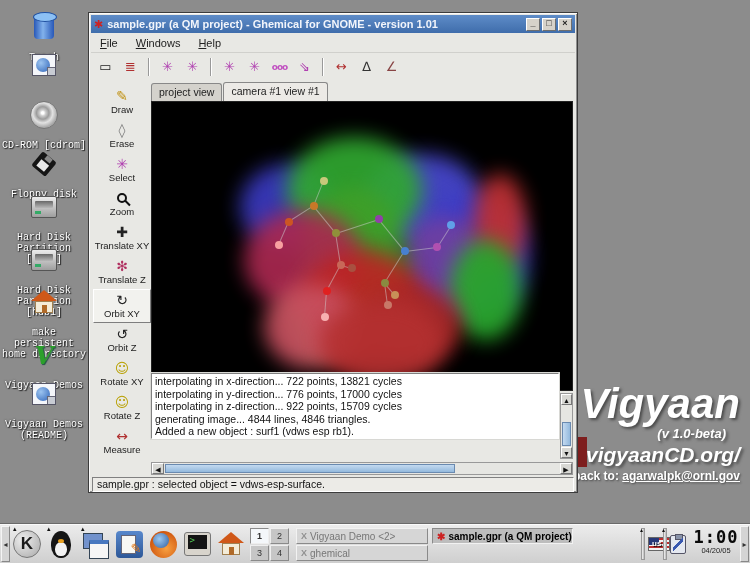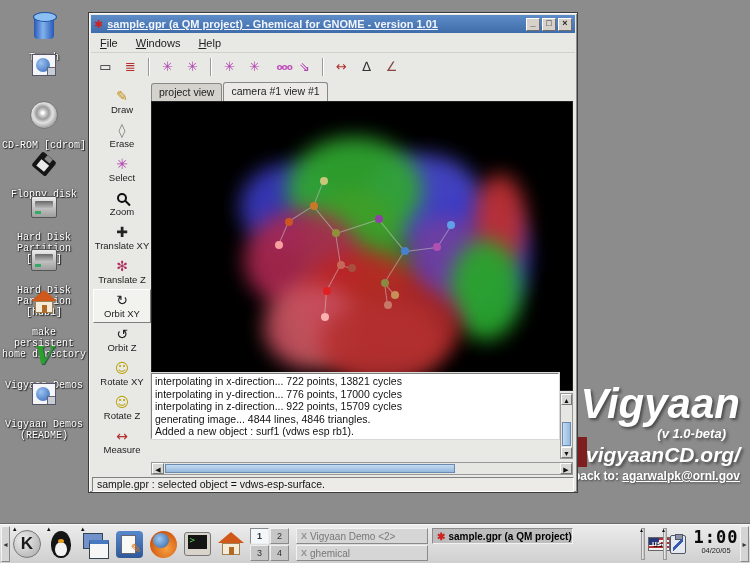--- a/index.html
+++ b/index.html
@@ -34,29 +34,29 @@
   .house-icon { width:26px; height:24px; position:relative; }
   .house-icon .roof { position:absolute; left:0; top:0; width:0; height:0; border-left:13px solid transparent; border-right:13px solid transparent; border-bottom:11px solid #d05818; }
   .house-icon .body { position:absolute; left:4px; top:11px; width:18px; height:12px; background:#f4ecd8; border:1px solid #a08050; }
   .house-icon .door { position:absolute; left:11px; top:15px; width:5px; height:8px; background:#b06a28; }
   .v-icon { font-size:24px; font-weight:bold; font-style:italic; color:#2ba02b; text-shadow:1px 1px 1px #254; font-family:"DejaVu Serif", serif; }
 
   
   .window { position:absolute; left:88px; top:12px; width:490px; height:481px; background:#e8e8e4; border:1px solid #3c3c3c; box-shadow:inset 1px 1px 0 #fbfbfb, inset -1px -1px 0 #8f8f8f; z-index:5; }
   .titlebar { position:absolute; left:2px; top:2px; right:2px; height:18px; background:linear-gradient(#5e8cc8,#3f6dab); display:flex; align-items:center; padding:0 3px; }
   .win-icon { color:#cc2222; font-size:11px; margin-right:4px; line-height:11px; }
-  .win-title { color:#f2f5fb; font-size:11px; font-weight:bold; white-space:nowrap; overflow:hidden; flex:1;text-decoration:underline; }
+  .win-title { color:#f2f5fb; font-size:11px; font-weight:bold; white-space:nowrap; overflow:hidden; flex:1; }
   .tb-btn { width:14px; height:13px; background:#d6d2ca; border:1px solid; border-color:#fff #6e6e6e #6e6e6e #fff; font-size:9px; line-height:9px; text-align:center; color:#222; margin-left:2px; cursor:default; font-weight:bold; }
   .menubar { position:absolute; left:2px; top:20px; right:2px; height:20px; display:flex; align-items:center; border-bottom:1px solid #d0d0cc; }
   .menu-item { display:inline-block; font-size:11px; color:#222; padding:2px 9px; }
   .menu-item::first-letter { text-decoration:underline; }
   .toolbar { position:absolute; left:4px; top:41px; height:26px; display:flex; align-items:center; }
   .tbtn { width:25px; height:22px; background:transparent; border:none; font-size:13px; line-height:20px; text-align:center; cursor:default; font-family:"DejaVu Sans", sans-serif; }
   .tb-sep { width:2px; height:18px; border-left:1px solid #999; border-right:1px solid #fff; margin:0 5px; }
-  .g-black { color:#222; } .g-red { color:#b03030; } .g-mag { color:#b040b0; } .g-mag2 { color:#c050c0; font-size:9px; letter-spacing:-1px; font-weight:bold;text-align:right; } .g-dark { color:#333; } .g-brown { color:#884444; }
+  .g-black { color:#222; } .g-red { color:#b03030; } .g-mag { color:#b040b0; } .g-mag2 { color:#c050c0; font-size:9px; letter-spacing:-1px; font-weight:bold; } .g-dark { color:#333; } .g-brown { color:#884444; }
 
   
   .toolcol { position:absolute; left:4px; top:72px; width:58px; }
   .tool { height:34px; display:flex; flex-direction:column; align-items:center; justify-content:center; border:1px solid transparent; cursor:default; }
   .tool.active { border-color:#fff #7e7e7e #7e7e7e #fff; background:#f2f2ee; }
   .tglyph { font-size:14px; line-height:15px; height:16px; font-family:"DejaVu Sans", sans-serif; }
   .tlabel { font-size:9.5px; color:#222; line-height:10px; white-space:nowrap; }
   .c-draw { color:#c09010; } .c-grey { color:#808080; } .c-mag { color:#b040b0; } .c-blk { color:#222; } .c-rose { color:#b03060; } .c-yel { color:#b8a000; } .c-red { color:#b03030; }
   .mag-ic { width:10px; height:10px; border:2px solid #111; border-radius:50%; position:relative; margin:2px 0 4px 0; }
   .mag-ic::after { content:""; position:absolute; width:7px; height:2px; background:#111; transform:rotate(45deg); right:-6px; bottom:-3px; }

